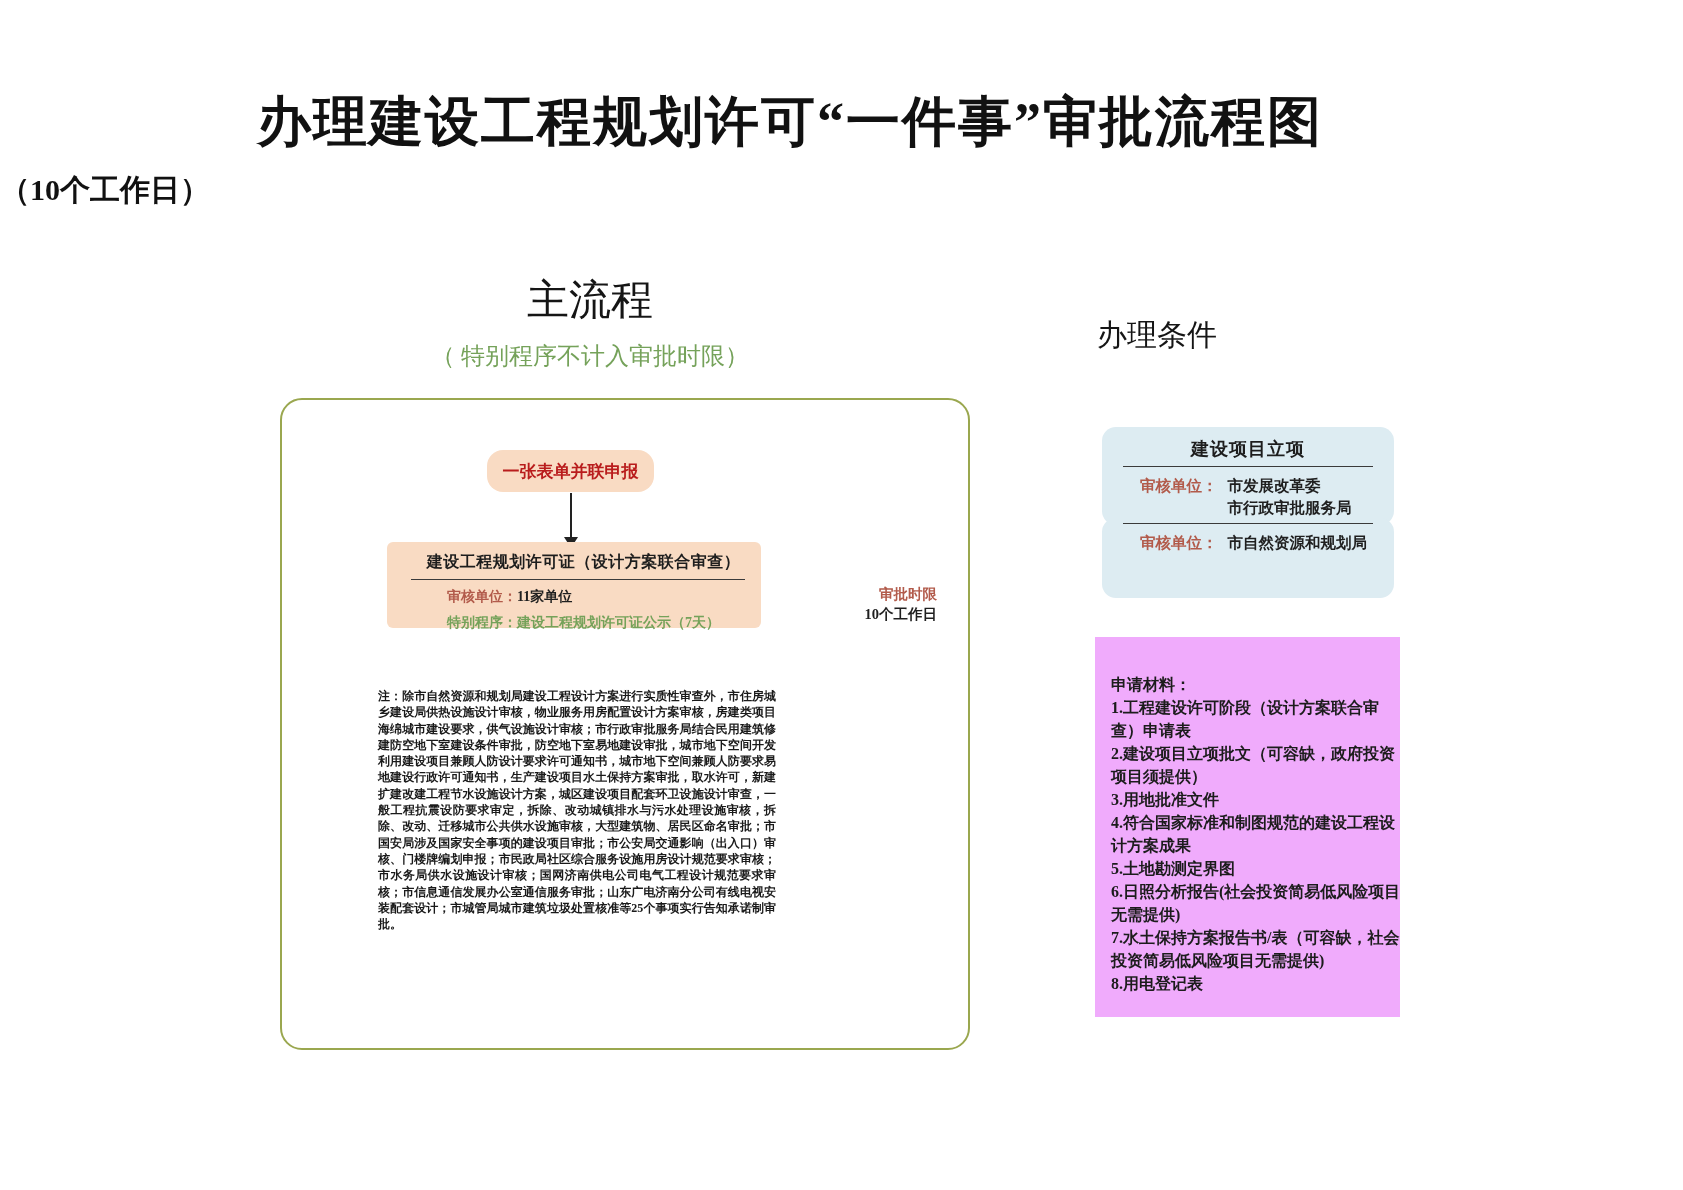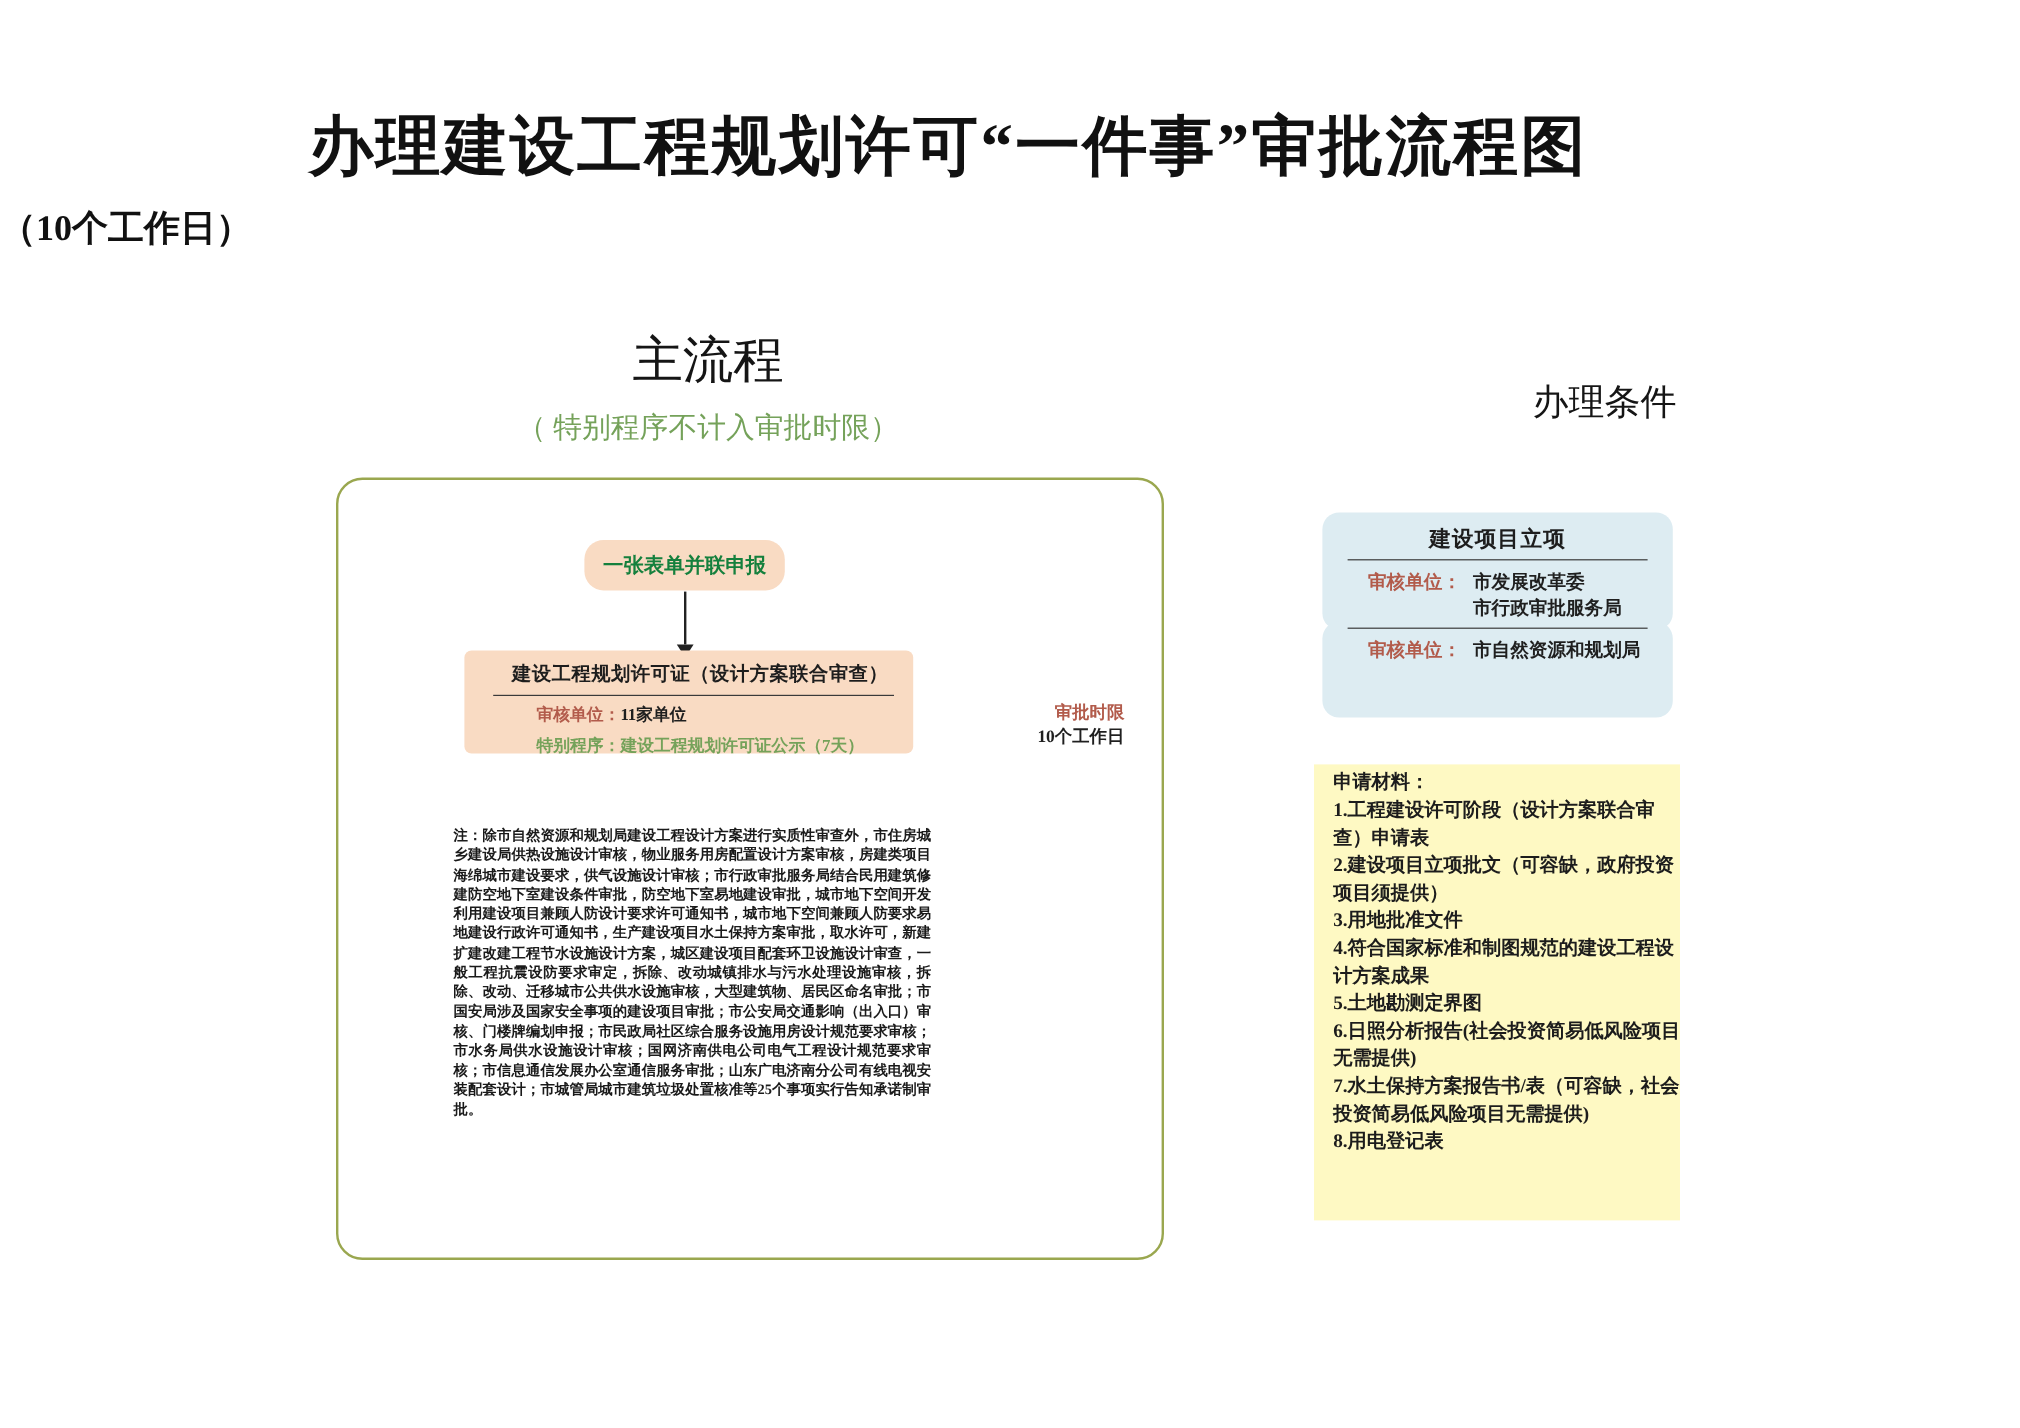--- a/index.html
+++ b/index.html
@@ -13,48 +13,48 @@
     font-weight:700;letter-spacing:2px;color:#111;}
   .page-subtitle{left:0;top:170px;width:1580px;font-size:30px;
     font-weight:700;color:#111;}
   
   .mainflow-title{left:280px;top:272px;width:620px;text-align:center;font-size:42px;color:#151515;}
   .mainflow-note{left:280px;top:340px;width:620px;text-align:center;font-size:24px;color:#75a25a;}
   
   .olive-box{left:280px;top:398px;width:686px;height:648px;border:2px solid #9aa74f;border-radius:22px;background:#fff;}
   
   .start-pill{left:487px;top:450px;width:167px;height:42px;background:#f9dbc3;border-radius:16px;
-    display:flex;align-items:center;justify-content:center;font-size:17px;font-weight:700;color:#15803d;}
+    display:flex;align-items:center;justify-content:center;font-size:17px;font-weight:700;color:#b91c1c;}
   
   .arrow-line{left:570px;top:493px;width:2px;height:44px;background:#222;}
   .arrow-head{left:564px;top:537px;width:0;height:0;border-left:7px solid transparent;
     border-right:7px solid transparent;border-top:11px solid #222;}
   
   .process-box{left:387px;top:542px;width:374px;height:86px;background:#f9dbc3;border-radius:6px;}
   .process-title{padding-top:10px;text-align:center;font-size:16px;font-weight:700;color:#1d1d1d;letter-spacing:0.5px;padding-left:19px;}
   .process-rule{margin:6px 16px 0 24px;border:none;border-top:1.5px solid #3a3a3a;}
   .process-row{margin:7px 17px 0 60px;font-size:14px;line-height:19px;font-weight:700;}
   .process-row.green, .green-text{color:#75a25a;}
   .brick{color:#b25b4b;}
   
   .time-limit{left:795px;top:584px;width:142px;text-align:right;font-size:14.5px;line-height:20px;font-weight:700;}
   
   .footnote{left:378px;top:688px;width:398px;font-size:12px;line-height:16.3px;
     text-align:justify;font-weight:700;color:#1a1a1a;}
   
-  .conditions-title{left:1097px;top:315px;width:300px;text-align:right;font-size:30px;color:#151515;}
+  .conditions-title{left:1097px;top:315px;width:300px;text-align:left;font-size:30px;color:#151515;}
   .cond-card{background:#ddecf2;border-radius:14px;}
   .cond-card1{left:1102px;top:398px;width:292px;height:98px;margin-top:29px;}
   .cond-card2{left:1102px;top:518px;width:292px;height:80px;}
   .cond-title{padding-top:10px;text-align:center;font-size:18px;font-weight:700;color:#1d1d1d;letter-spacing:1px;}
   .cond-rule{margin:5px 21px 0 21px;border:none;border-top:1.5px solid #3a3a3a;}
   .cond-row{margin:8px 0 0 38px;font-size:15.5px;line-height:22px;font-weight:700;display:flex;}
   .cond-units{margin-left:10px;}
-  .materials-box{left:1095px;top:637px;width:305px;height:380px;background:#fef9c3;
-    padding:4px 0 0 16px;box-sizing:border-box;}
+  .materials-box{left:1095px;top:637px;width:305px;height:380px;background:#f0abfc;
+    padding:36px 0 0 16px;box-sizing:border-box;}
   .materials-inner{width:290px;font-size:16px;line-height:23px;font-weight:700;color:#1c1c1c;}
   .materials-inner div{margin:0;}
 </style>
 </head>
 <body>
 
 <div class="canvas">
 
   <div class="abs page-title">办理建设工程规划许可“一件事”审批流程图</div>
   <div class="abs page-subtitle">（10个工作日）</div>

